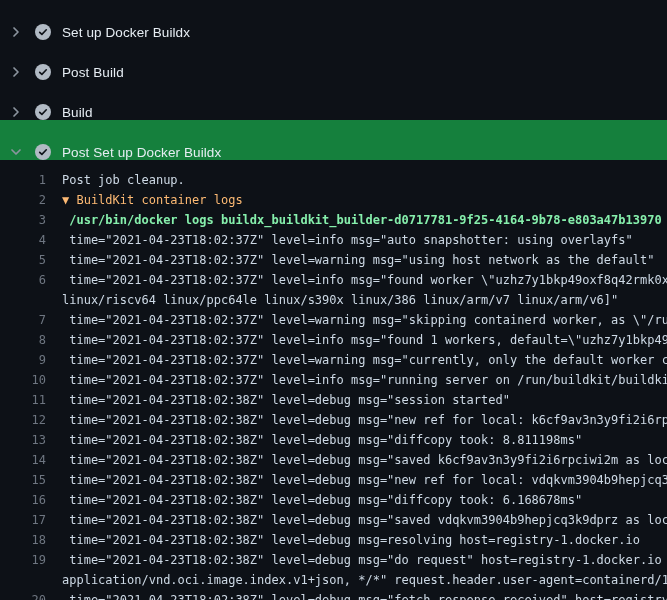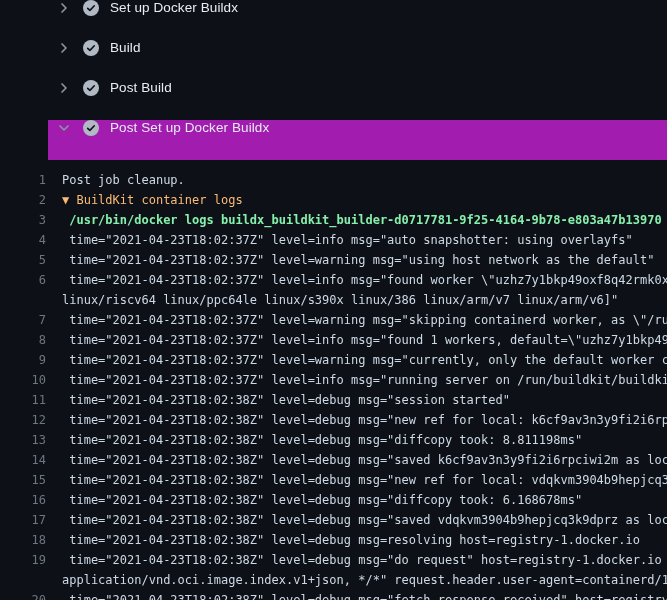--- a/index.html
+++ b/index.html
@@ -5,27 +5,26 @@
   * { margin:0; padding:0; box-sizing:border-box; }
   html, body {
     width:667px; height:600px;
     background:#0d1117;
     overflow:hidden;
     font-family:"Liberation Sans", sans-serif;
   }
   .viewer { width:667px; height:600px; overflow:hidden; }
 
   .step-header {
-    display:flex; align-items:flex-start;
+    display:flex; align-items:flex-end;
     height:40px;
     padding:0 16px 0 8px;
     cursor:pointer;
-    margin-left:48px;
   }
-  .step-header.expanded { background:#a21caf; }
+  .step-header.expanded { background:#15803d; }
   .chev, .check {
     width:16px; height:16px;
     display:flex; align-items:center; justify-content:center;
     flex:0 0 16px;
   }
   .chev { margin-right:11px; }
   .check { margin-right:11px; }
   .step-label { color:#e6edf3; font-size:13.5px; letter-spacing:0.1px; }
 
   .log-body {
@@ -71,36 +70,36 @@
       <svg width="16" height="16" viewBox="0 0 16 16">
           <path d="M6 4l4 4-4 4" stroke="#8b949e" stroke-width="1.7" fill="none" stroke-linecap="round" stroke-linejoin="round"></path>
         </svg>
     </span>
     <span class="check">
       <svg width="16" height="16" viewBox="0 0 16 16">
           <circle cx="8" cy="8" r="8" fill="#b1bac4"></circle>
           <path d="M4.7 8.3l2.2 2.1 4.4-4.6" stroke="#0d1117" stroke-width="1.6" fill="none" stroke-linecap="round" stroke-linejoin="round"></path>
         </svg>
     </span>
-    <span class="step-label">Build</span>
+    <span class="step-label">Post Build</span>
   </div>
 
   <div class="step-header">
     <span class="chev">
       <svg width="16" height="16" viewBox="0 0 16 16">
           <path d="M6 4l4 4-4 4" stroke="#8b949e" stroke-width="1.7" fill="none" stroke-linecap="round" stroke-linejoin="round"></path>
         </svg>
     </span>
     <span class="check">
       <svg width="16" height="16" viewBox="0 0 16 16">
           <circle cx="8" cy="8" r="8" fill="#b1bac4"></circle>
           <path d="M4.7 8.3l2.2 2.1 4.4-4.6" stroke="#0d1117" stroke-width="1.6" fill="none" stroke-linecap="round" stroke-linejoin="round"></path>
         </svg>
     </span>
-    <span class="step-label">Post Build</span>
+    <span class="step-label">Build</span>
   </div>
 
   <div class="step-header expanded">
     <span class="chev">
       <svg width="16" height="16" viewBox="0 0 16 16">
           <path d="M4 6l4 4 4-4" stroke="#8b949e" stroke-width="1.7" fill="none" stroke-linecap="round" stroke-linejoin="round"></path>
         </svg>
     </span>
     <span class="check">
       <svg width="16" height="16" viewBox="0 0 16 16">

